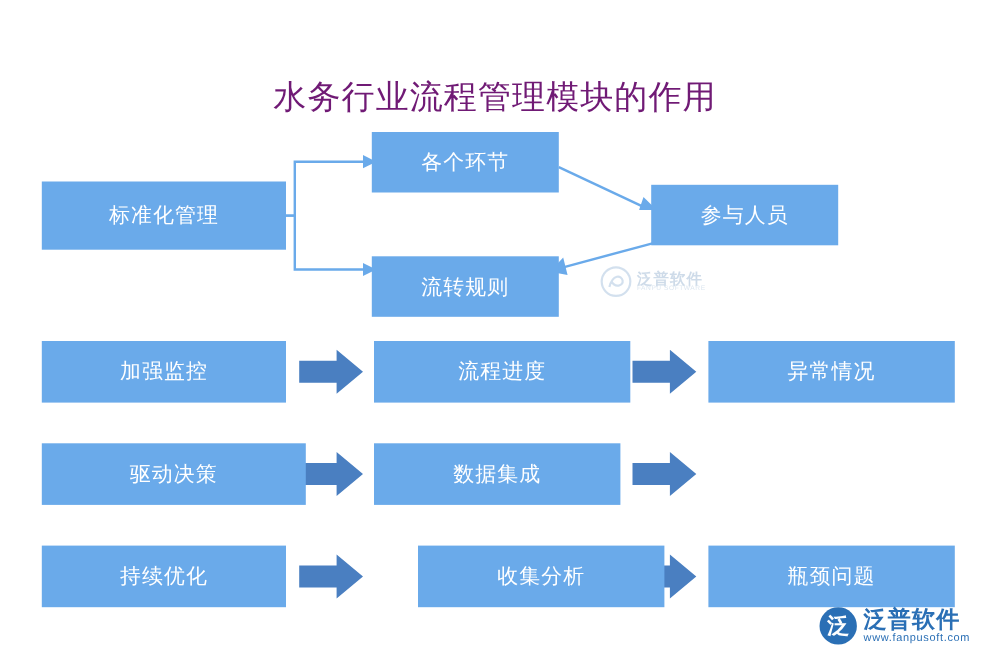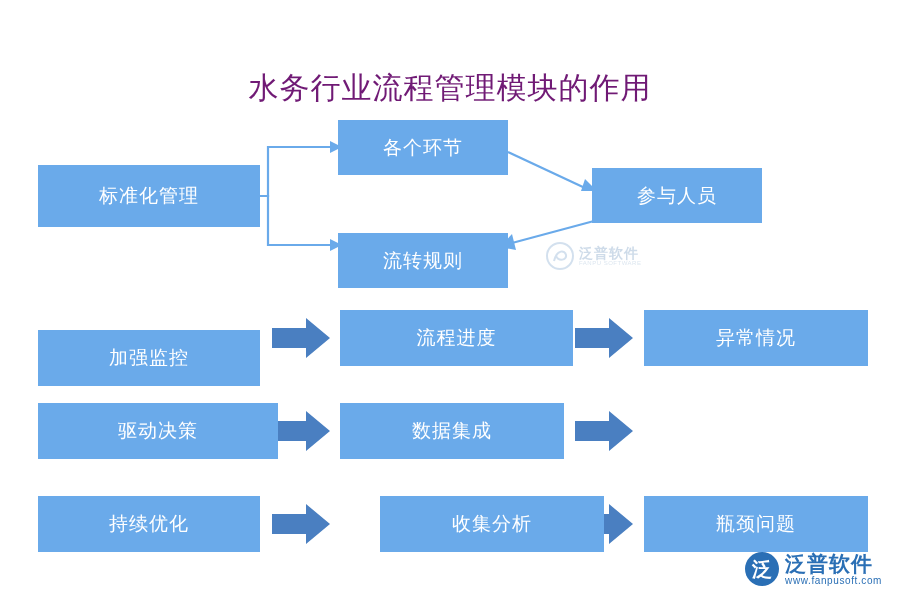--- a/index.html
+++ b/index.html
@@ -161,21 +161,21 @@
     <g fill="#4a7fc1">
       <polygon points="575,514 609,514 609,504 633,524 609,544 609,534 575,534"></polygon>
     </g>
   </svg>
 
   <div class="node" style="left:38px; top:165px; width:222px; height:62px;">标准化管理</div>
   <div class="node" style="left:338px; top:120px; width:170px; height:55px;">各个环节</div>
   <div class="node" style="left:338px; top:233px; width:170px; height:55px;">流转规则</div>
   <div class="node" style="left:592px; top:168px; width:170px; height:55px;">参与人员</div>
 
-  <div class="node" style="left:38px; top:310px; width:222px; height:56px;margin-top:20px;">加强监控</div>
+  <div class="node" style="left:38px; top:310px; width:222px; height:56px;">加强监控</div>
   <div class="node" style="left:340px; top:310px; width:233px; height:56px;">流程进度</div>
   <div class="node" style="left:644px; top:310px; width:224px; height:56px;">异常情况</div>
 
   <div class="node" style="left:38px; top:403px; width:240px; height:56px;">驱动决策</div>
   <div class="node" style="left:340px; top:403px; width:224px; height:56px;">数据集成</div>
 
   <div class="node" style="left:38px; top:496px; width:222px; height:56px;">持续优化</div>
   <div class="node" style="left:340px; top:496px; width:224px; height:56px;margin-left:40px;">收集分析</div>
   <div class="node" style="left:644px; top:496px; width:224px; height:56px;">瓶颈问题</div>
 

